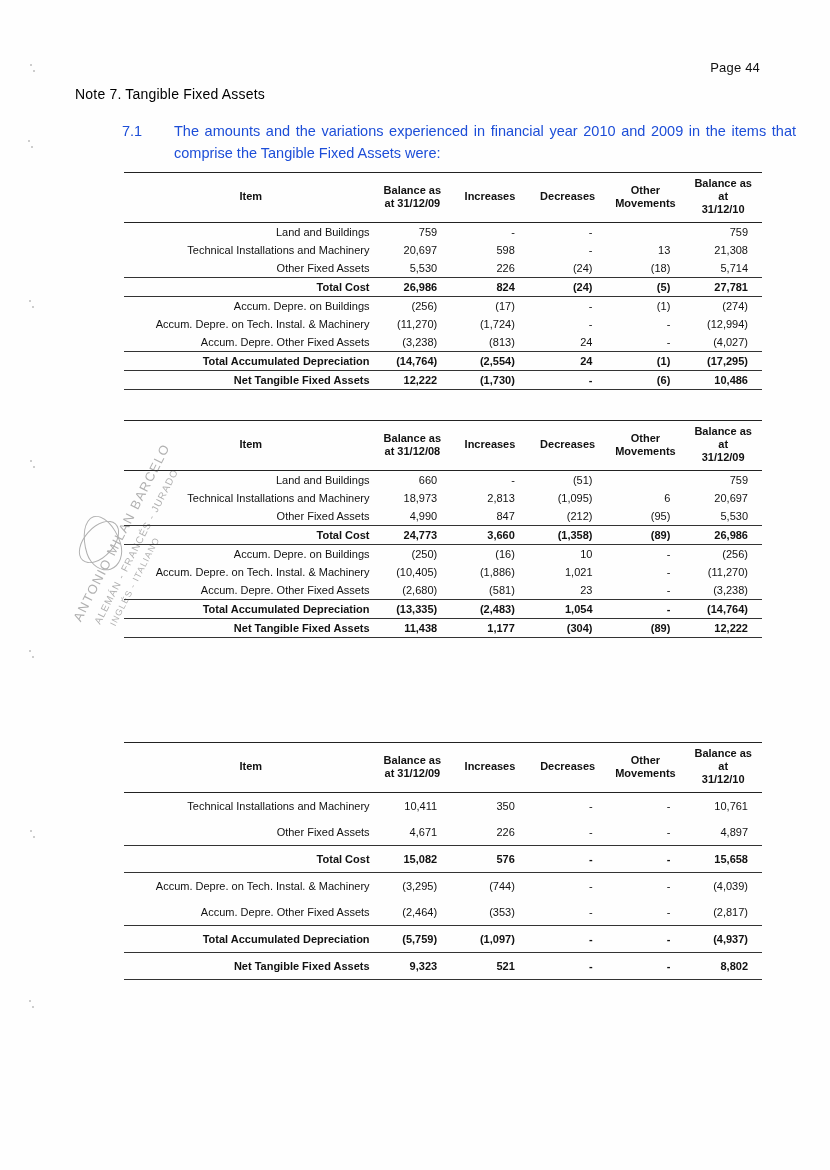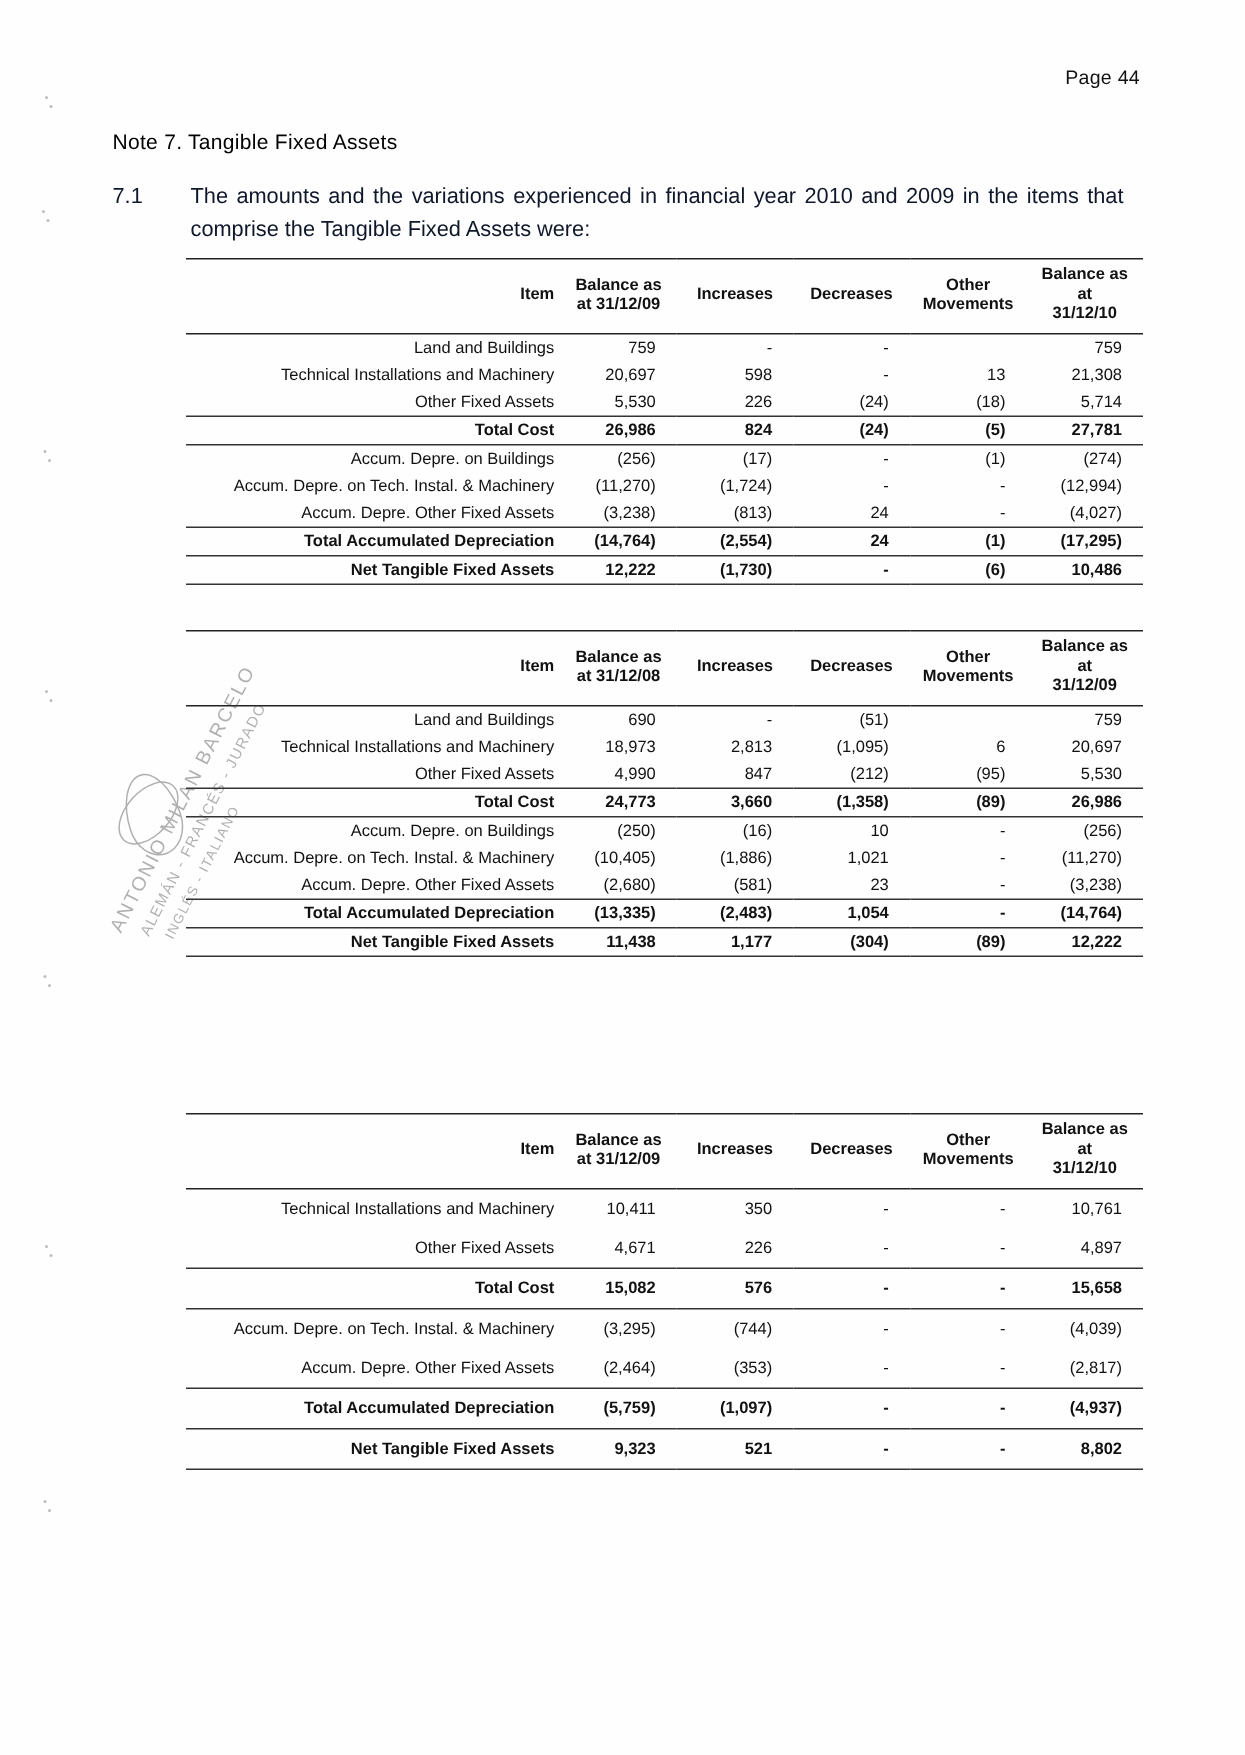--- a/index.html
+++ b/index.html
@@ -17,40 +17,41 @@
   }
   .page {
     position: relative;
     width: 830px;
     height: 1170px;
     background: #fefefe;
     box-sizing: border-box;
   }
   .page-number {
     position: absolute;
-    top: 44px;
+    top: 60px;
     right: 70px;
     font-size: 13px;
     color: #111;
     letter-spacing: 0.2px;
   }
   .note-title {
     position: absolute;
     top: 86px;
     left: 75px;
     font-size: 14px;
     font-weight: normal;
     letter-spacing: 0.2px;
   }
   .para {
     position: absolute;
     display: flex;
     font-size: 14.5px;
     line-height: 1.55;
-    color: #0f172a;
+    color: #1d4ed8;
+    margin-left: 47px;
   }
   .para .num {
     width: 52px;
     flex: none;
   }
   .para .txt {
     width: 622px;
     text-align: justify;
   }
   #para-7-1 { top: 120px; left: 75px; }
@@ -67,21 +68,21 @@
     vertical-align: middle;
   }
   table.fin th {
     font-weight: bold;
     font-size: 11px;
     text-align: center;
     padding: 4px 4px 5px 4px;
     line-height: 1.2;
   }
   table.fin th.item-h {
-    text-align: right;
+    text-align: center;
     padding-left: 8px;
   }
   table.fin td.label {
     text-align: right;
     padding: 3px 4px 3px 8px;
     white-space: nowrap;
   }
   table.fin td.val {
     text-align: right;
     padding: 3px 14px 3px 4px;
@@ -296,21 +297,21 @@
         </th>
         <th>
           <span>Balance as at</span><br>
           <span>31/12/09</span>
         </th>
       </tr>
     </thead>
     <tbody>
       <tr>
         <td class="label">Land and Buildings</td>
-        <td class="val">690</td>
+        <td class="val">660</td>
         <td class="val">-</td>
         <td class="val">(51)</td>
         <td class="val"></td>
         <td class="val">759</td>
       </tr>
       <tr>
         <td class="label">Technical Installations and Machinery</td>
         <td class="val">18,973</td>
         <td class="val">2,813</td>
         <td class="val">(1,095)</td>

